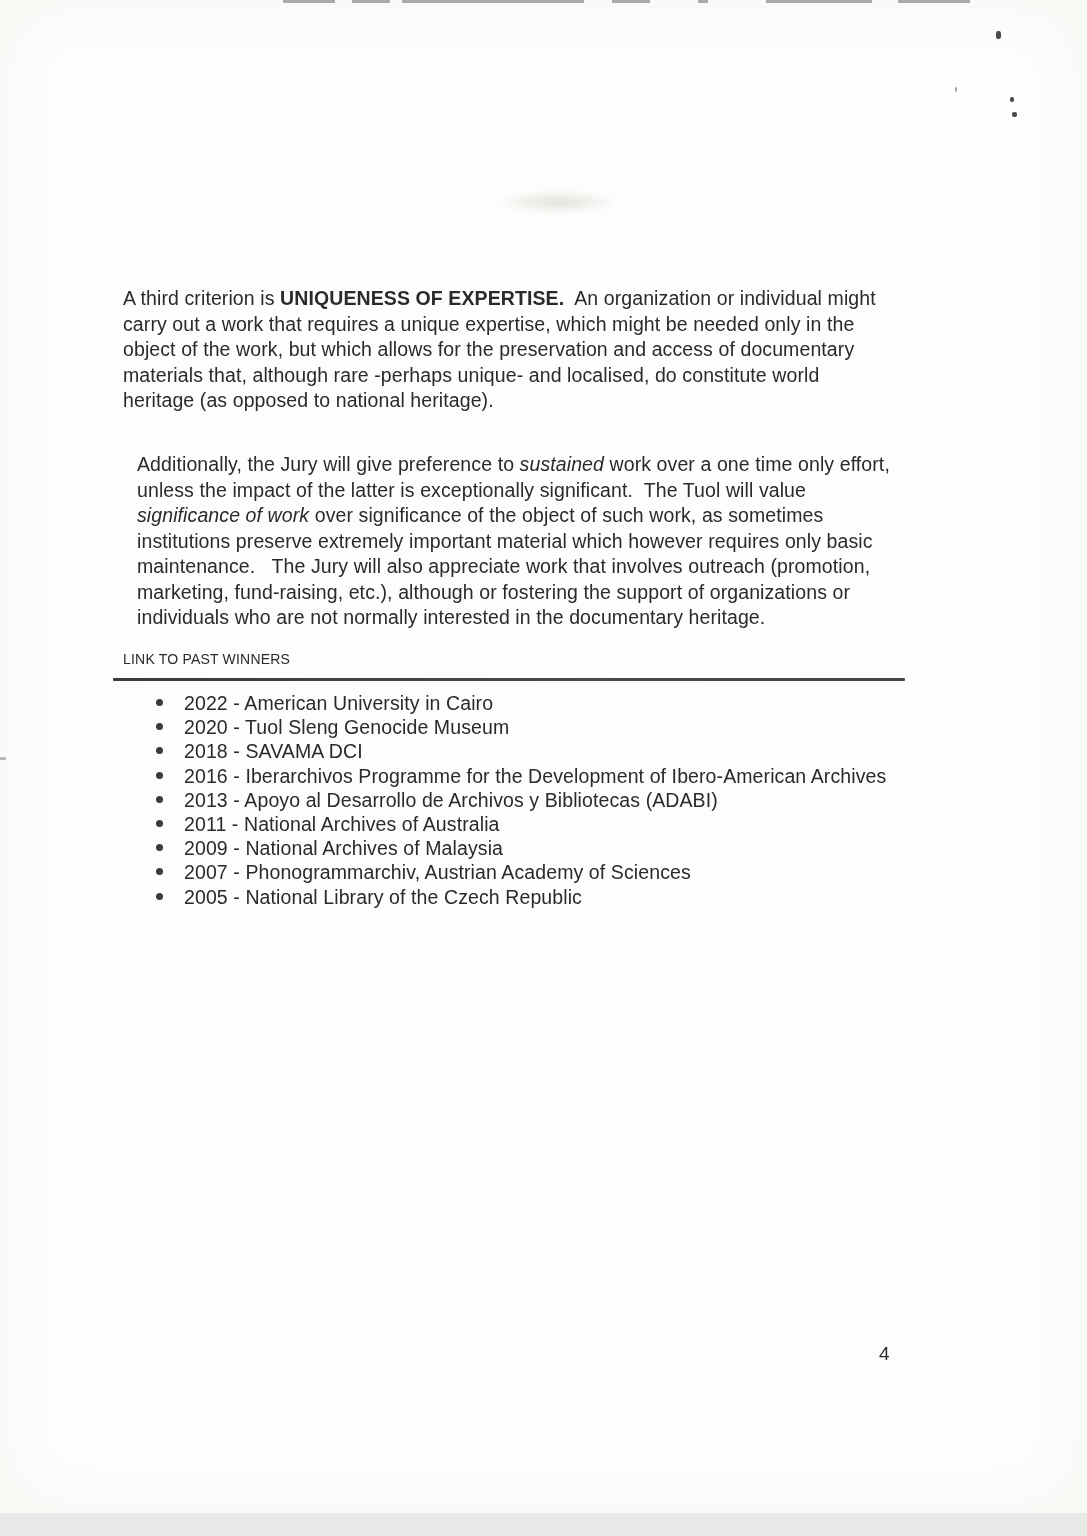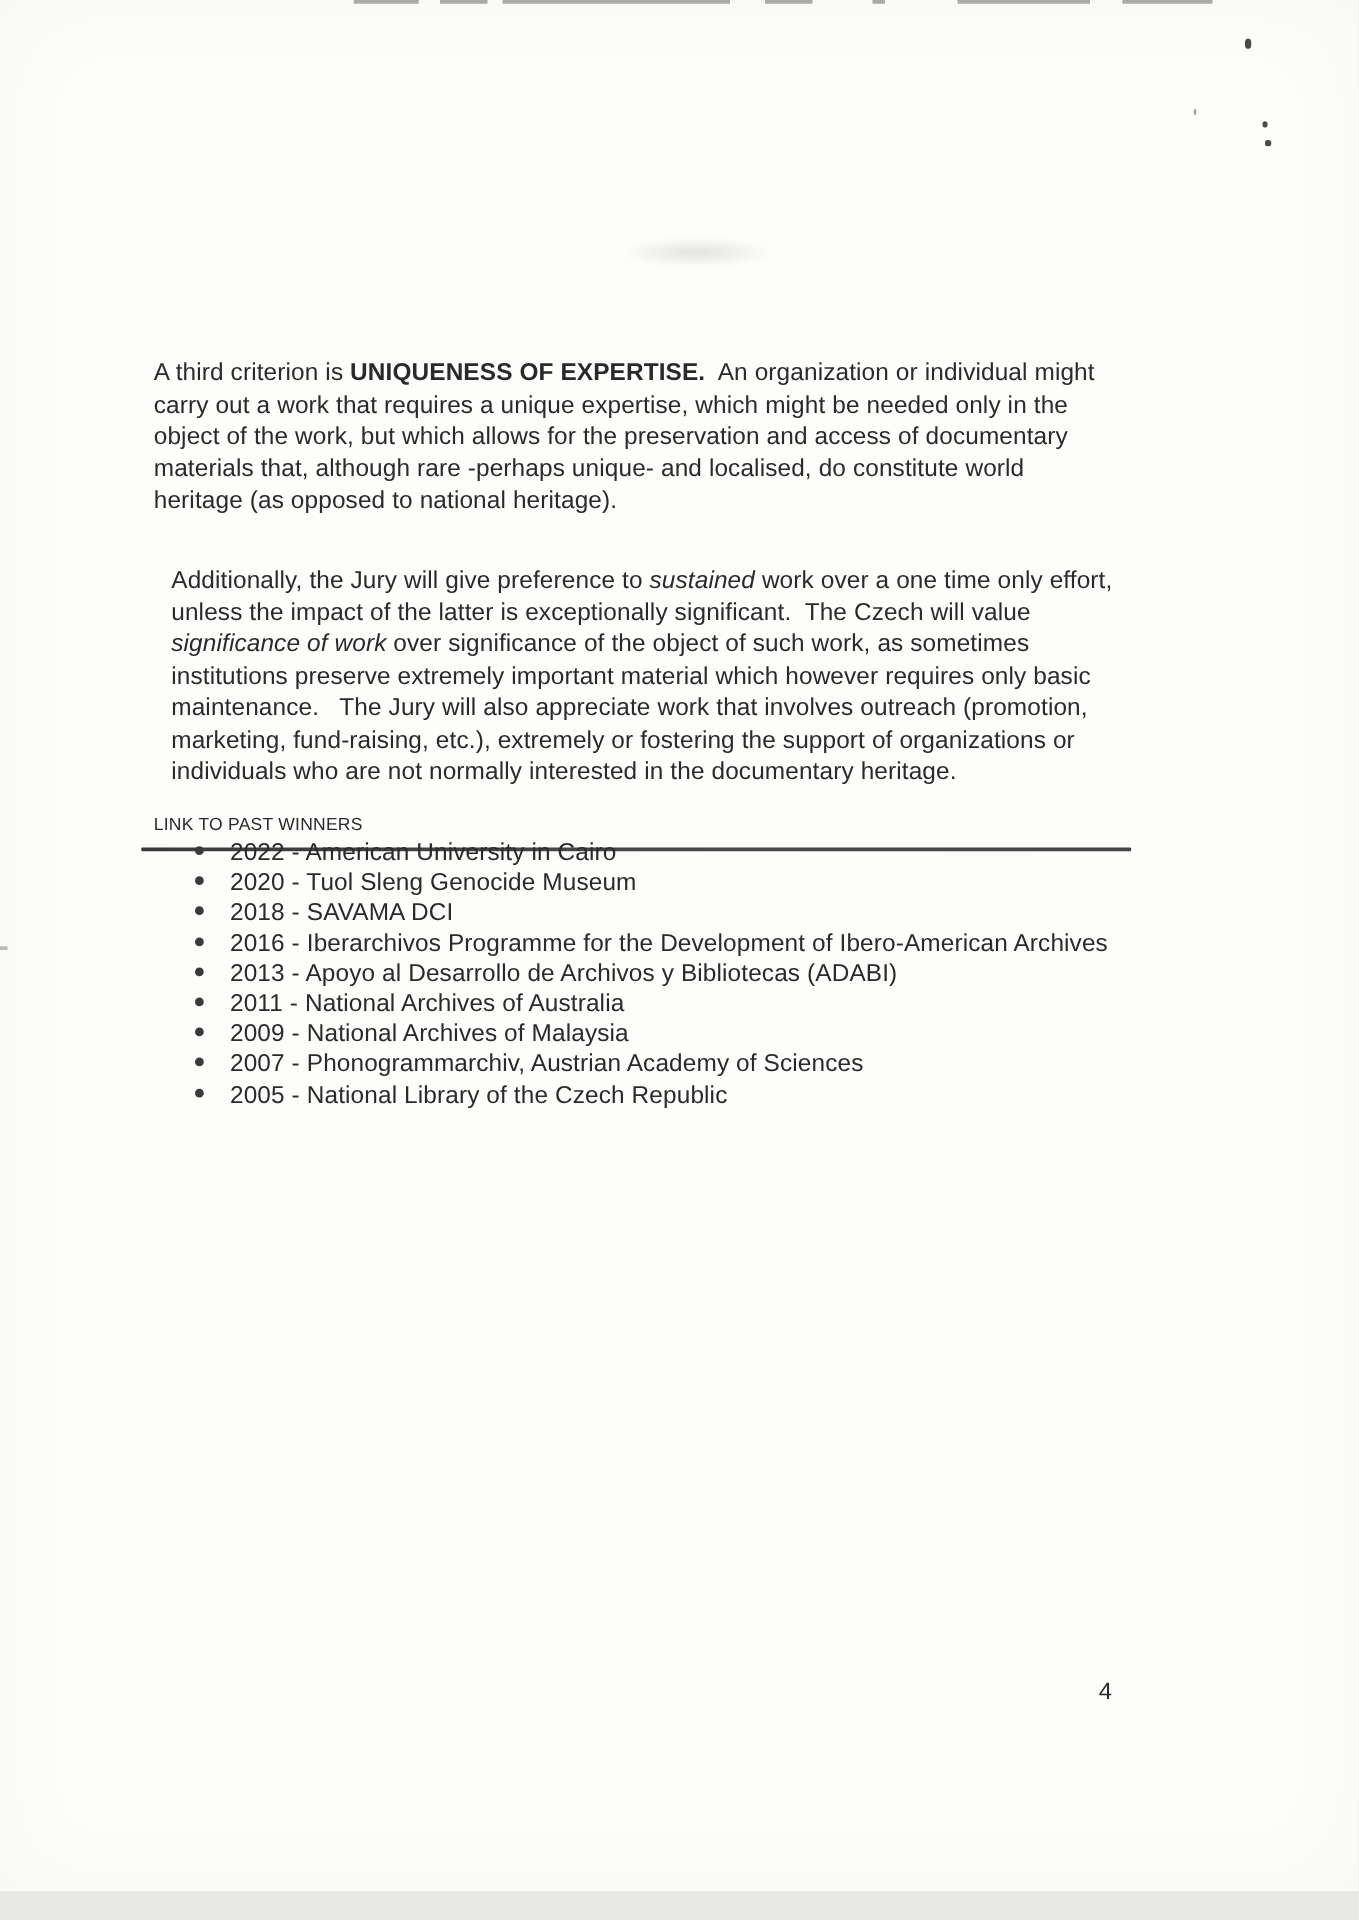--- a/index.html
+++ b/index.html
@@ -36,21 +36,21 @@
     left: 113px;
     top: 678px;
     width: 792px;
     height: 3px;
     background: linear-gradient(to right, #3a3a3a, #4a4a4a 60%, #454545);
     border-radius: 1px;
   }
   ul.winners {
     position: absolute;
     left: 156px;
-    top: 670px;
+    top: 691px;
     margin: 0;
     padding: 0;
     list-style: none;
     font-size: 19.5px;
     line-height: 24.2px;
     letter-spacing: 0.1px;
   }
   ul.winners li { display: flex; align-items: baseline; white-space: pre; }
   ul.winners .bullet {
     flex: 0 0 auto;
@@ -114,25 +114,25 @@
   <div class="para" style="left:123px; top:286px;">
       <div class="line"><span>A third criterion is </span><span class="b">UNIQUENESS OF EXPERTISE.</span><span>  An organization or individual might</span></div>
       <div class="line"><span>carry out a work that requires a unique expertise, which might be needed only in the</span></div>
       <div class="line"><span>object of the work, but which allows for the preservation and access of documentary</span></div>
       <div class="line"><span>materials that, although rare -perhaps unique- and localised, do constitute world</span></div>
       <div class="line"><span>heritage (as opposed to national heritage).</span></div>
     </div>
 
   <div class="para" style="left:137px; top:452px;">
       <div class="line"><span>Additionally, the Jury will give preference to </span><span class="i">sustained</span><span> work over a one time only effort,</span></div>
-      <div class="line"><span>unless the impact of the latter is exceptionally significant.  The Czech will value</span></div>
+      <div class="line"><span>unless the impact of the latter is exceptionally significant.  The Tuol will value</span></div>
       <div class="line"><span class="i">significance of work</span><span> over significance of the object of such work, as sometimes</span></div>
       <div class="line"><span>institutions preserve extremely important material which however requires only basic</span></div>
       <div class="line"><span>maintenance.   The Jury will also appreciate work that involves outreach (promotion,</span></div>
-      <div class="line"><span>marketing, fund-raising, etc.), extremely or fostering the support of organizations or</span></div>
+      <div class="line"><span>marketing, fund-raising, etc.), although or fostering the support of organizations or</span></div>
       <div class="line"><span>individuals who are not normally interested in the documentary heritage.</span></div>
     </div>
 
   <div class="heading">LINK TO PAST WINNERS</div>
   <div class="heading-rule"></div>
 
   <ul class="winners">
       <li><span class="bullet"></span><span>2022 - American University in Cairo</span></li>
       <li><span class="bullet"></span><span>2020 - Tuol Sleng Genocide Museum</span></li>
       <li><span class="bullet"></span><span>2018 - SAVAMA DCI</span></li>

